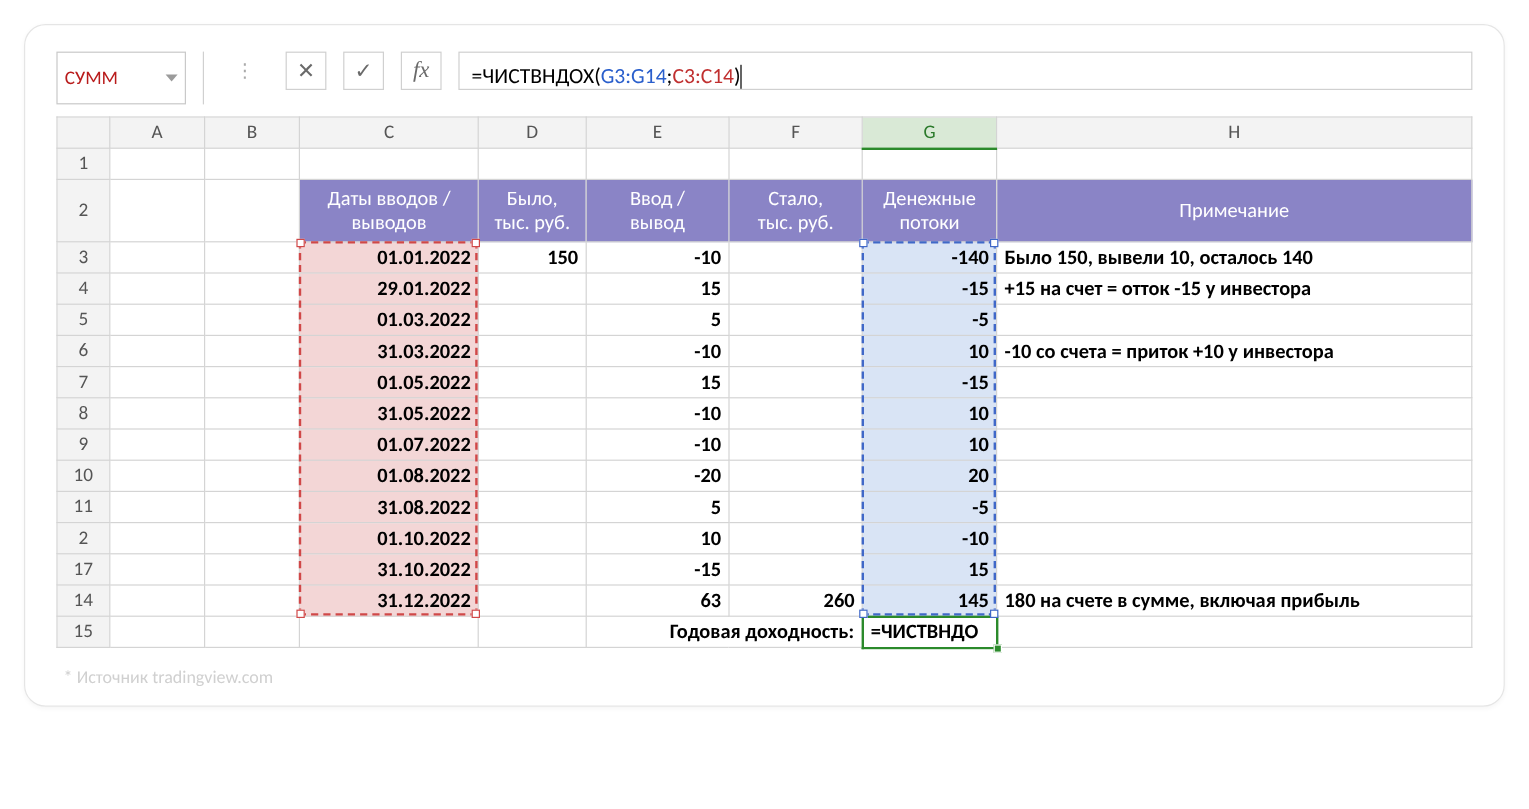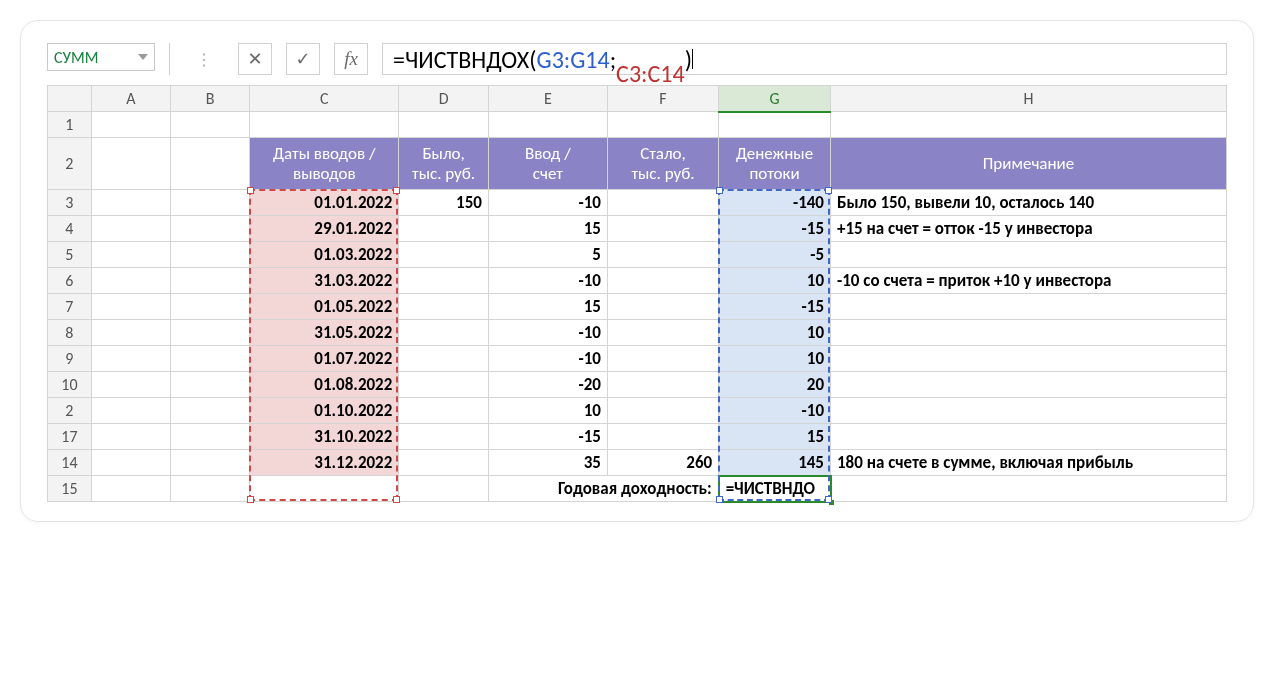--- a/index.html
+++ b/index.html
@@ -19,27 +19,27 @@
   }
   
   .fbar {
     display: flex;
     align-items: stretch;
     gap: 14px;
     margin-bottom: 10px;
   }
   .namebox {
     width: 108px;
-    height: 28px;
+    height: 44px;
     border: 1px solid #c9c9c9;
     display: flex;
     align-items: center;
     padding: 0 6px;
     font-size: 16px;
-    color: #15803d;
+    color: #b91c1c;
     position: relative;
     background: #fff;
   }
   .namebox::after {
     content: "";
     position: absolute;
     right: 6px; top: 50%;
     transform: translateY(-3px);
     border-left: 5px solid transparent;
     border-right: 5px solid transparent;
@@ -50,23 +50,23 @@
   .fbtn {
     width: 34px; height: 32px; display: flex; align-items: center; justify-content: center;
     border: 1px solid #d0d0d0; color: #6a6a6a; font-size: 18px; font-style: normal;
   }
   .fbtn.fx { font-style: italic; font-family: "Times New Roman", serif; font-size: 19px; }
   .formula {
     flex: 1;
     height: 32px;
     border: 1px solid #d0d0d0;
     display: flex;
-    align-items: center;
+    align-items: flex-end;
     padding: 0 10px;
-    font-size: 24px;
+    font-size: 18px;
     font-family: Calibri, Arial, sans-serif;
     white-space: pre;
   }
   .f-blue { color: #2a5fcc; }
   .f-red  { color: #c03030; margin-top: 28px; }
   .cursor-bar { display:inline-block; width:1px; height:20px; background:#000; vertical-align:-3px; }
 
   
   .grid { border-collapse: collapse; table-layout: fixed; }
   .grid th, .grid td {
@@ -208,21 +208,21 @@
           </tr>
           <tr>
             <th class="rowh">2</th>
             <td></td>
             <td></td>
             <td class="hdrcell">Даты вводов /
 выводов</td>
             <td class="hdrcell">Было,
 тыс. руб.</td>
             <td class="hdrcell">Ввод /
-счет</td>
+вывод</td>
             <td class="hdrcell">Стало,
 тыс. руб.</td>
             <td class="hdrcell">Денежные
 потоки</td>
             <td class="hdrcell">Примечание</td>
           </tr>
           <tr>
             <th class="rowh">3</th>
             <td></td>
             <td></td>
@@ -304,20 +304,31 @@
             <td></td>
             <td></td>
             <td class="sel-red bold">01.08.2022</td>
             <td class="bold"></td>
             <td class="bold neg">-20</td>
             <td class="bold"></td>
             <td class="sel-blue bold pos">20</td>
             <td class="left bold"></td>
           </tr>
           <tr>
+            <th class="rowh">11</th>
+            <td></td>
+            <td></td>
+            <td class="sel-red bold">31.08.2022</td>
+            <td class="bold"></td>
+            <td class="bold pos">5</td>
+            <td class="bold"></td>
+            <td class="sel-blue bold neg">-5</td>
+            <td class="left bold"></td>
+          </tr>
+          <tr>
             <th class="rowh">2</th>
             <td></td>
             <td></td>
             <td class="sel-red bold">01.10.2022</td>
             <td class="bold"></td>
             <td class="bold pos">10</td>
             <td class="bold"></td>
             <td class="sel-blue bold neg">-10</td>
             <td class="left bold"></td>
           </tr>
@@ -331,21 +342,21 @@
             <td class="bold"></td>
             <td class="sel-blue bold pos">15</td>
             <td class="left bold"></td>
           </tr>
           <tr>
             <th class="rowh">14</th>
             <td></td>
             <td></td>
             <td class="sel-red bold">31.12.2022</td>
             <td class="bold"></td>
-            <td class="bold pos">35</td>
+            <td class="bold pos">63</td>
             <td class="bold">260</td>
             <td class="sel-blue bold pos">145</td>
             <td class="left bold">180 на счете в сумме, включая прибыль</td>
           </tr>
           <tr>
             <th class="rowh">15</th>
             <td class="row15"></td>
             <td class="row15"></td>
             <td class="row15"></td>
             <td class="row15"></td>
@@ -364,14 +375,15 @@
         <div class="handle red" style="right: -4px; bottom: -4px;"></div>
       </div>
     <div class="ants blue" id="ants-blue" style="left: 670.719px; top: 103.5px; width: 111.875px; height: 312px;">
         <div class="handle blue" style="left: -4px; top: -4px;"></div>
         <div class="handle blue" style="right: -4px; top: -4px;"></div>
         <div class="handle blue" style="left: -4px; bottom: -4px;"></div>
         <div class="handle blue" style="right: -4px; bottom: -4px;"></div>
       </div>
   </div>
 
+  <div class="source">*  Источник tradingview.com</div>
 
 </div>
 
 </body></html>

